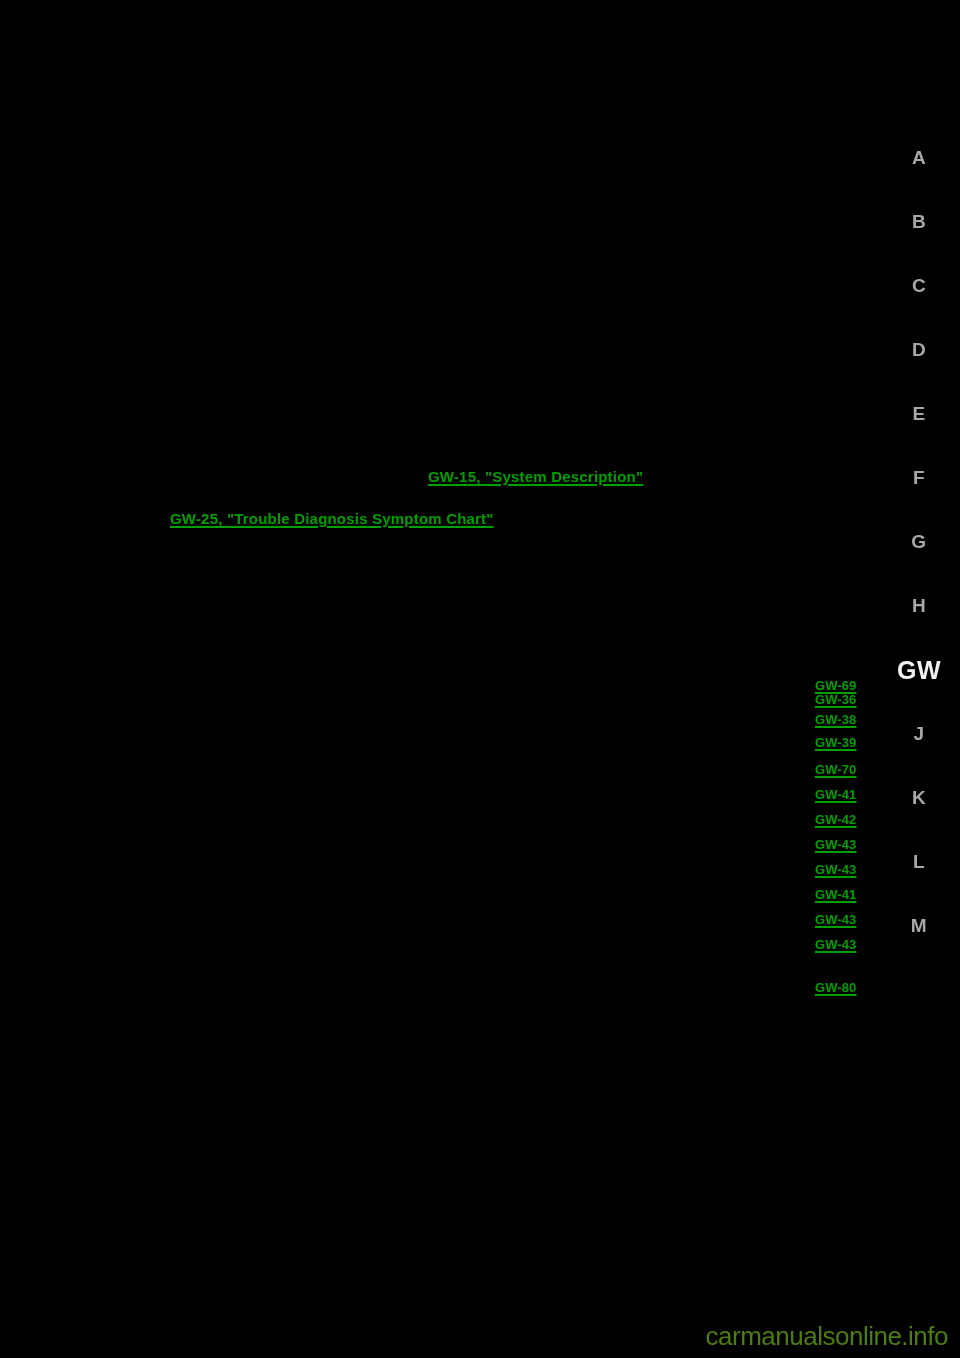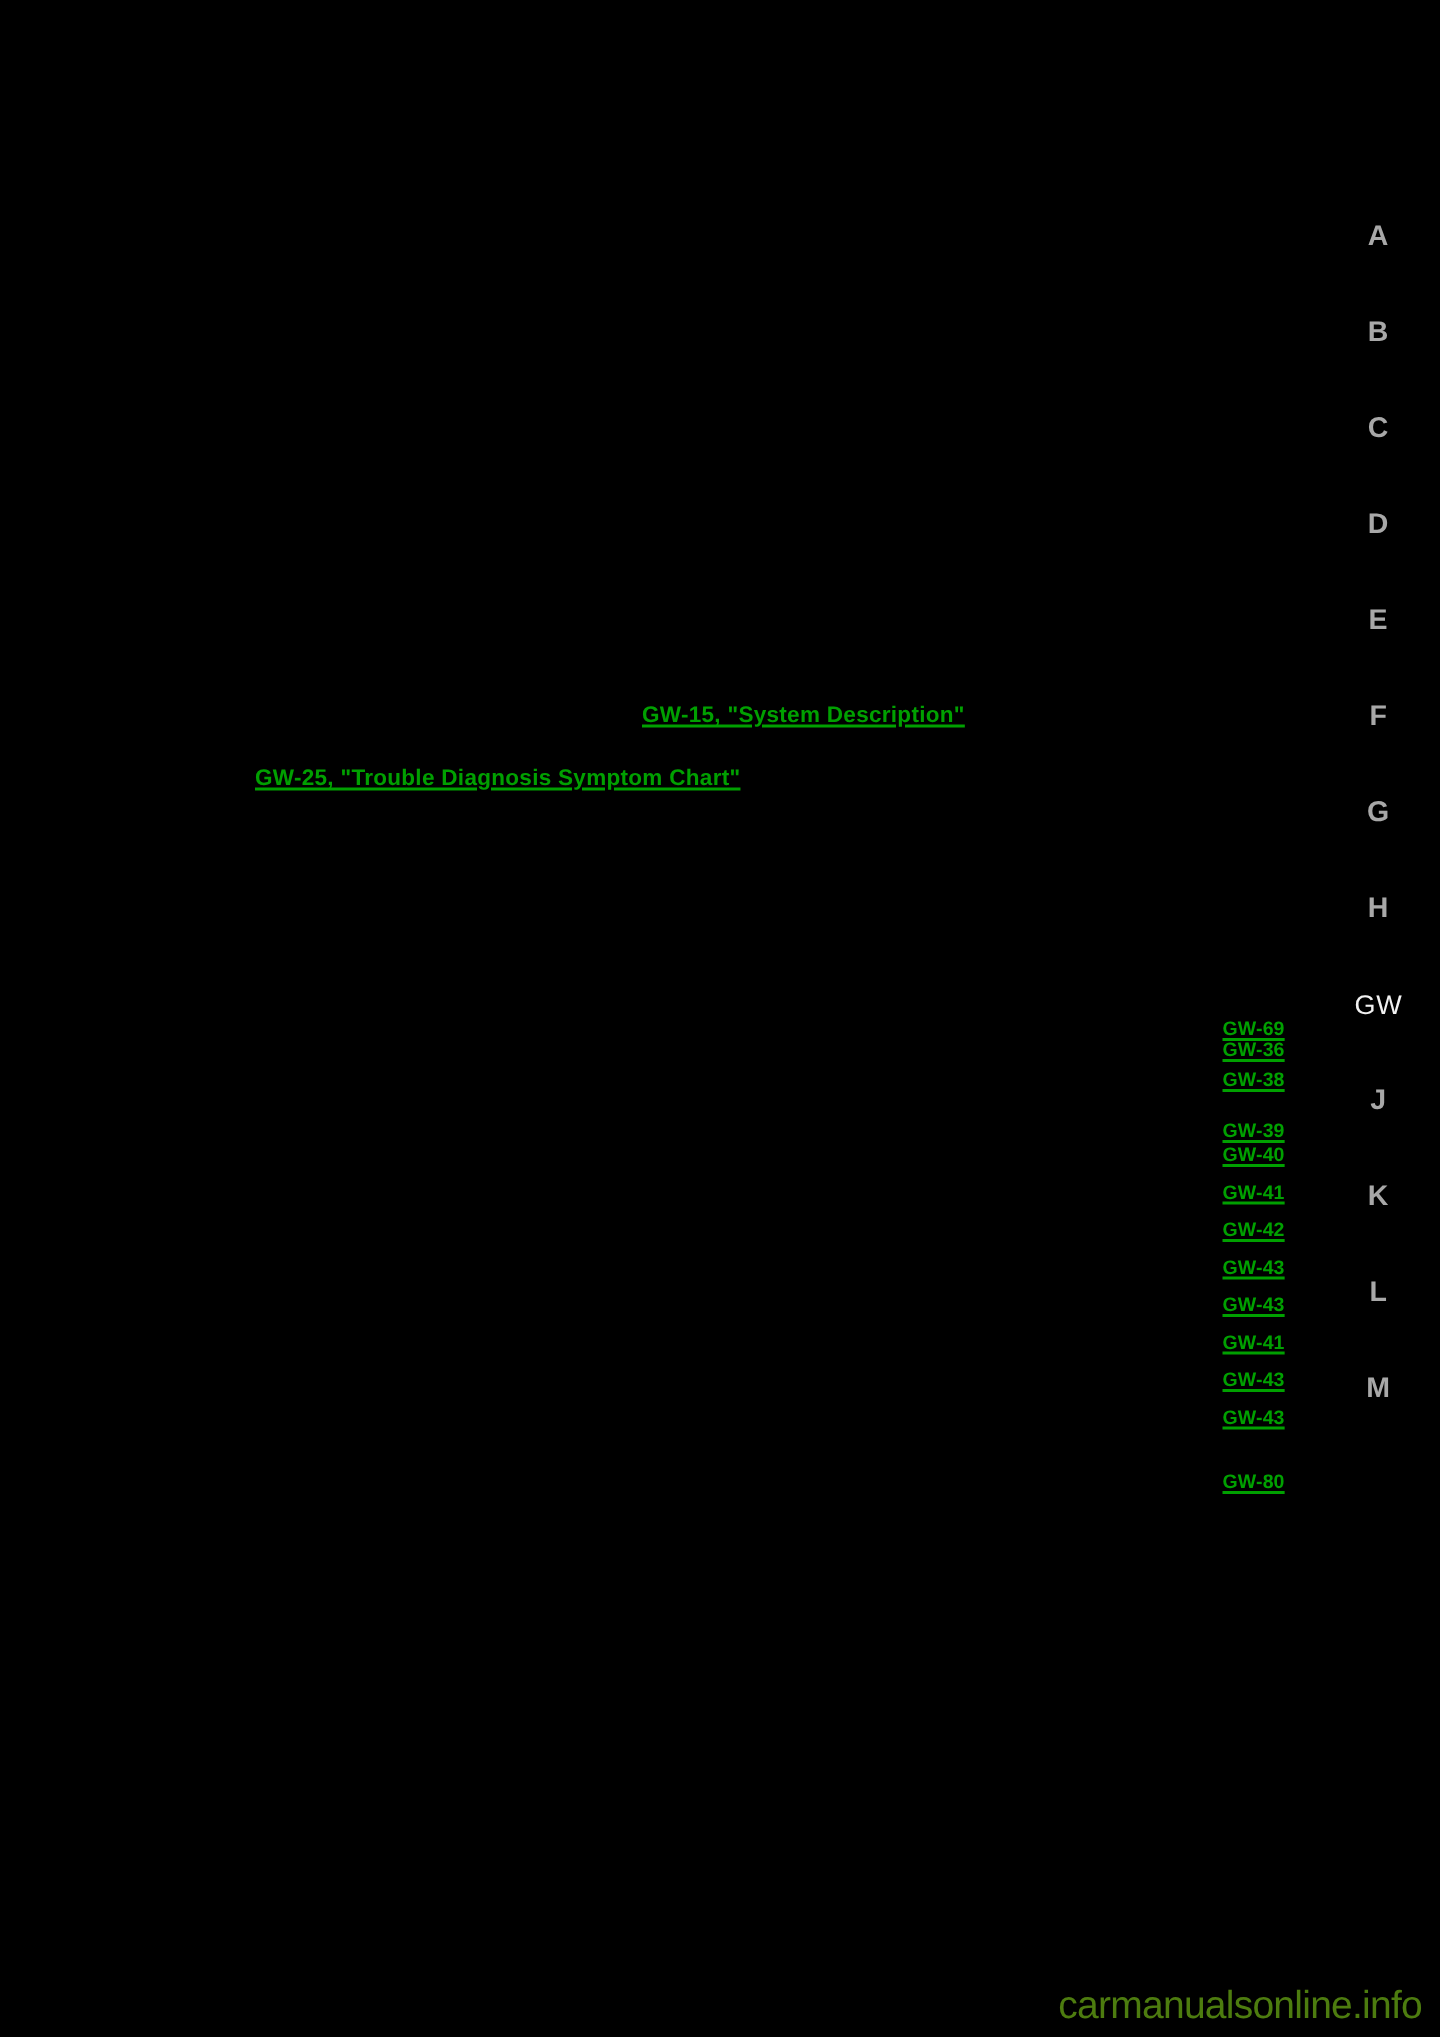--- a/index.html
+++ b/index.html
@@ -75,22 +75,22 @@
     width: 46px;
     text-align: center;
     color: #a8a8a8;
     font-weight: bold;
     font-size: 19px;
     line-height: 19px;
     letter-spacing: 0.5px;
   }
   .tab-item.active {
     color: #f2f2f2;
-    font-weight: normal;
-    font-size: 18px;
+    font-weight: bold;
+    font-size: 25px;
     line-height: 21px;
     letter-spacing: 0.5px;
   }
 
   
   .watermark {
     position: absolute;
     right: 12px;
     bottom: 6px;
     color: #4d7c0f;
@@ -106,22 +106,22 @@
 <div class="page">
 
   <a class="doc-link l1">GW-15, "System Description"</a>
 
   <a class="doc-link l2">GW-25, "Trouble Diagnosis Symptom Chart"</a>
 
   <div class="ref-col">
       <a class="ref-link" style="position: absolute; top: 0px; margin-top: 48px;">GW-36</a>
       <a class="ref-link" style="position: absolute; top: 34px;">GW-69</a>
       <a class="ref-link" style="position: absolute; top: 68px;">GW-38</a>
-      <a class="ref-link" style="position: absolute; top: 102px;">GW-39</a>
-      <a class="ref-link" style="position: absolute; top: 118px;">GW-40</a>
+      <a class="ref-link" style="position: absolute; top: 91px;">GW-39</a>
+      <a class="ref-link" style="position: absolute; top: 118px;">GW-70</a>
       <a class="ref-link" style="position: absolute; top: 143px;">GW-41</a>
       <a class="ref-link" style="position: absolute; top: 168px;">GW-42</a>
       <a class="ref-link" style="position: absolute; top: 193px;">GW-43</a>
       <a class="ref-link" style="position: absolute; top: 218px;">GW-43</a>
       <a class="ref-link" style="position: absolute; top: 243px;">GW-41</a>
       <a class="ref-link" style="position: absolute; top: 268px;">GW-43</a>
       <a class="ref-link" style="position: absolute; top: 293px;">GW-43</a>
       <a class="ref-link" style="position: absolute; top: 336px;">GW-80</a>
     </div>
 

